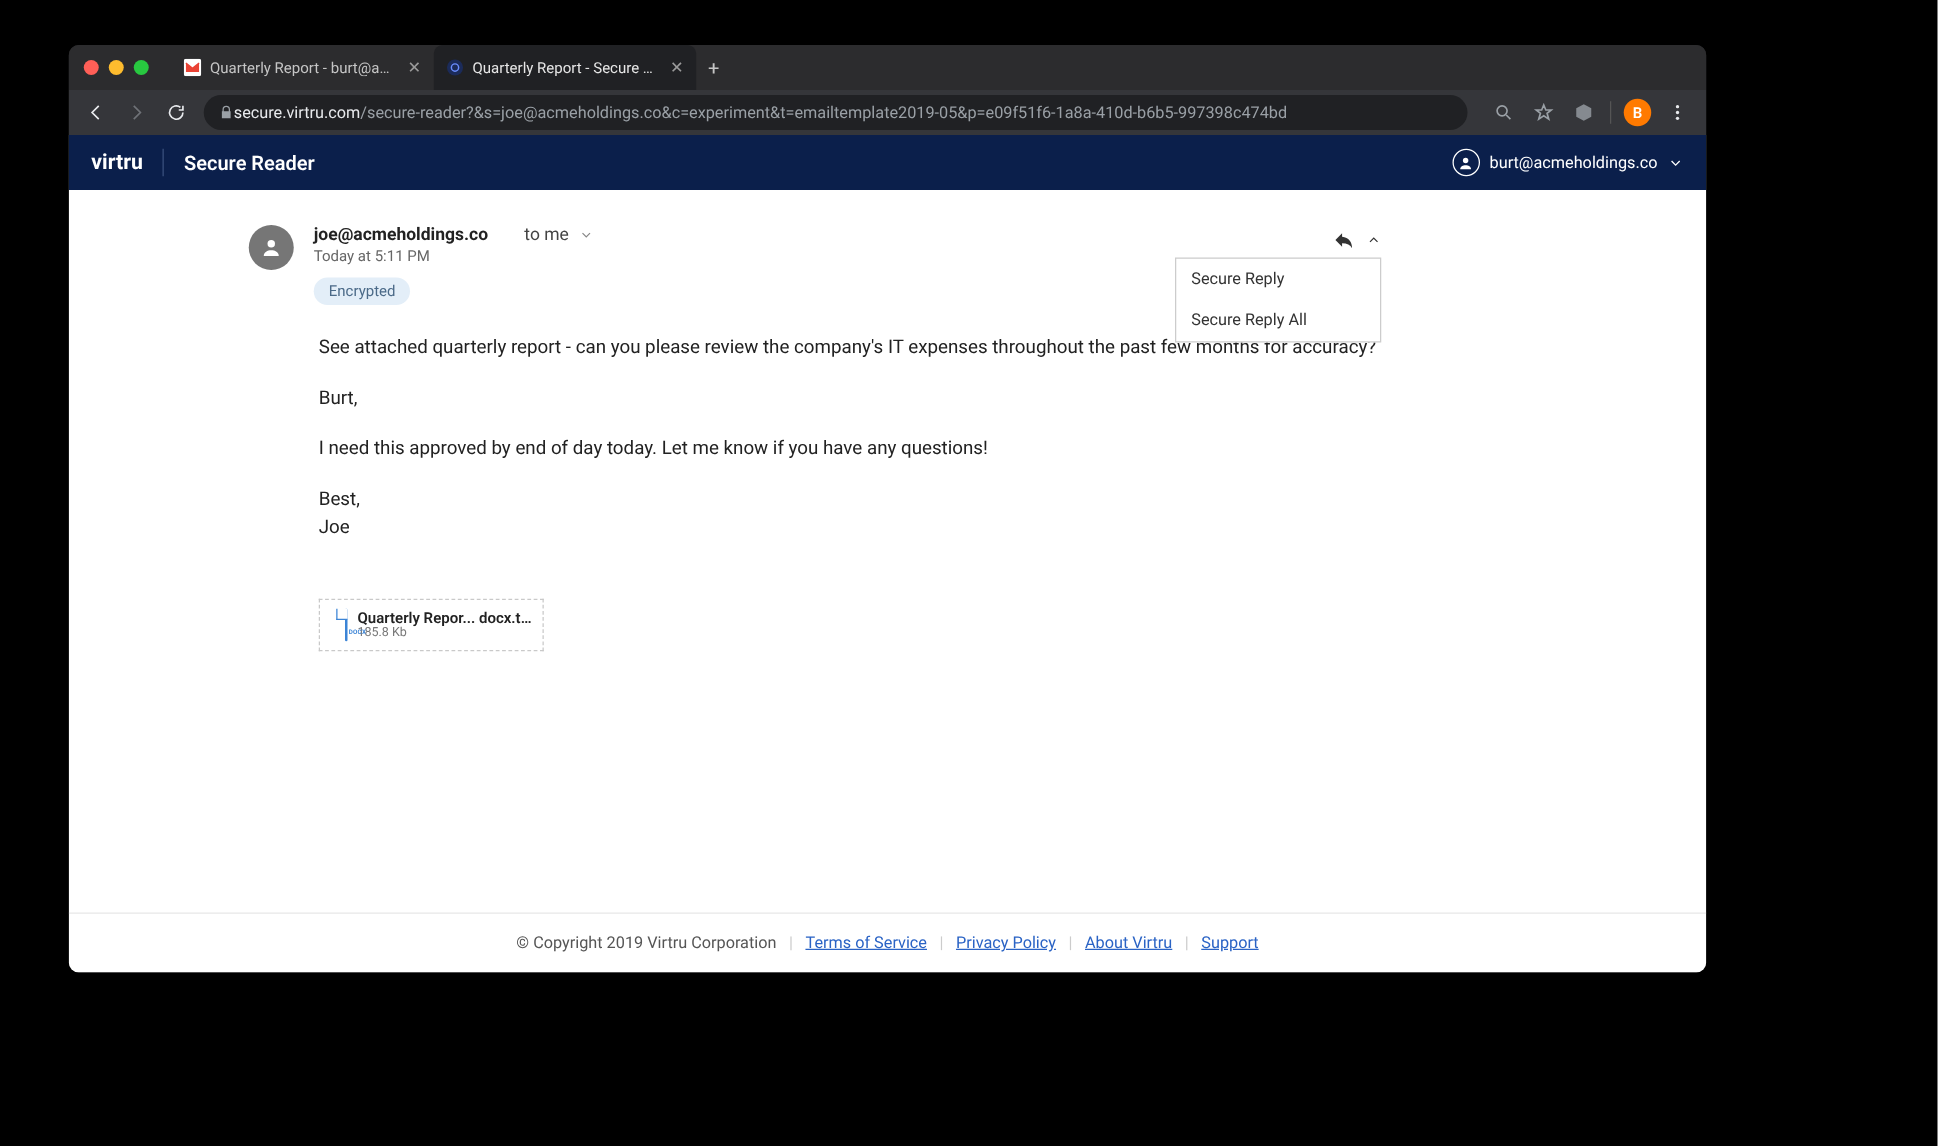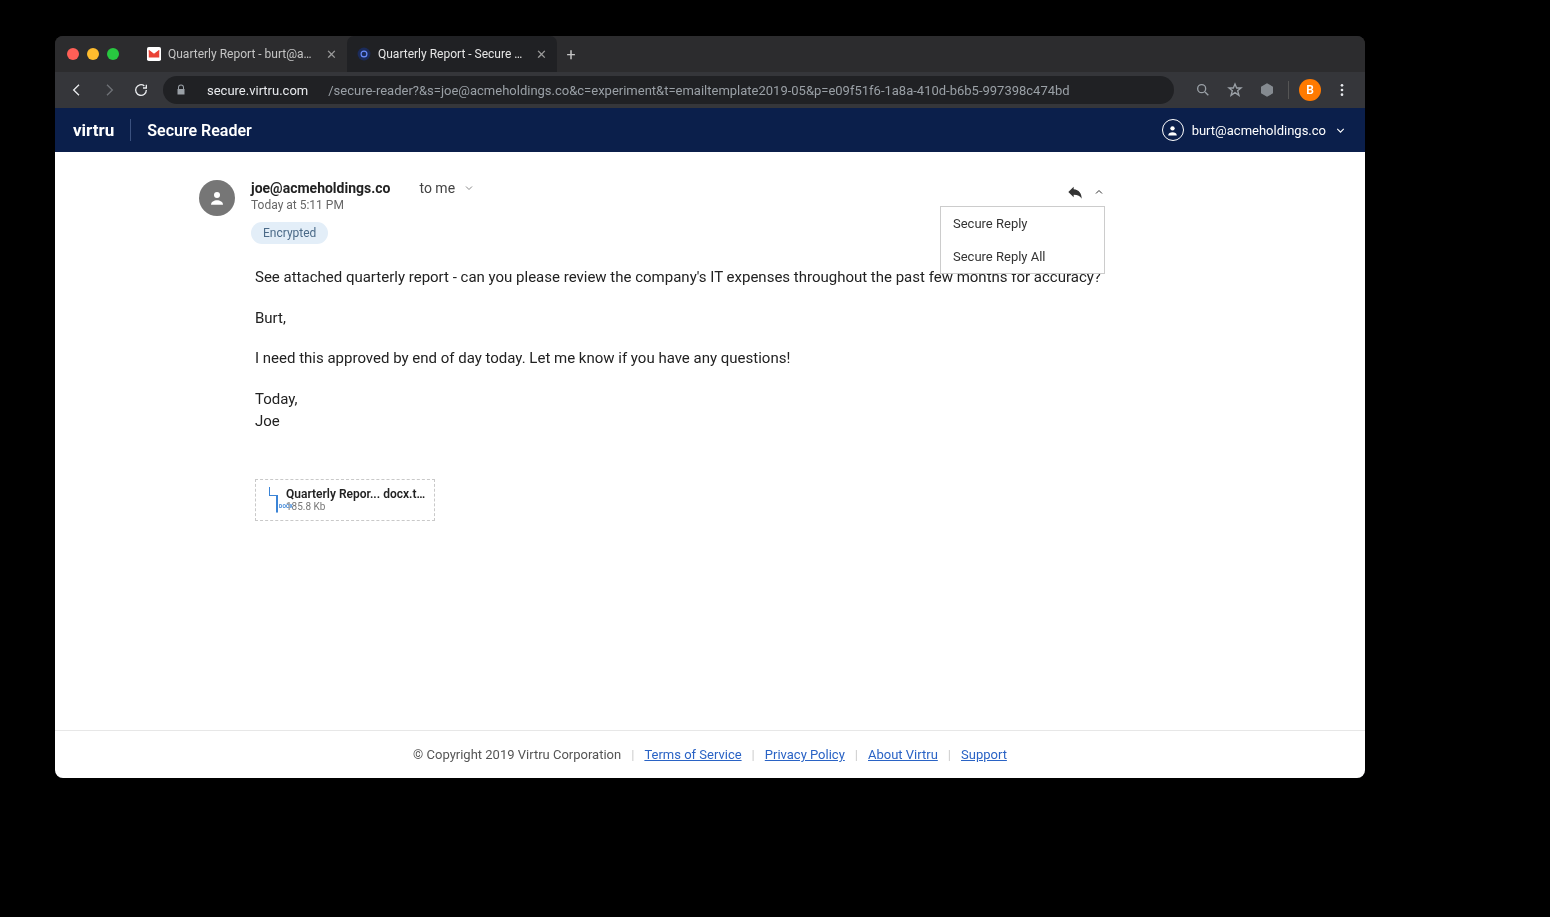--- a/index.html
+++ b/index.html
@@ -70,21 +70,21 @@
 .urlbox {
   flex: 1;
   height: 28px;
   background: #202124;
   border-radius: 14px;
   display: flex;
   align-items: center;
   padding: 0 12px;
   color: #9aa0a6;
   font-size: 13px;
-  gap: 20px;
+  gap: 0;
   margin: 0 4px;
 }
 .url-domain{ color:#e8eaed;}
 .url-rest{ color:#9aa0a6; white-space:nowrap; overflow:hidden; text-overflow:ellipsis;}
 .right-icons{ display:flex; align-items:center; gap:2px; margin-left:6px;}
 .right-icons .nav-icon{ width:30px;}
 .avatar-circle{ width:22px;height:22px;border-radius:50%;background:#ff7a00;color:#fff;display:flex;align-items:center;justify-content:center;font-size:12px;font-weight:600;margin:0 4px;}
 .divider-v{ width:1px;height:18px;background:#555;margin:0 4px;}
 
 
@@ -293,21 +293,21 @@
           <div class="dropdown">
             <div>Secure Reply</div>
             <div>Secure Reply All</div>
           </div>
         </div>
 
         <div class="body-text">
           <p>See attached quarterly report - can you please review the company's IT expenses throughout the past few months for accuracy?</p>
           <p>Burt,</p>
           <p>I need this approved by end of day today. Let me know if you have any questions!</p>
-          <p style="margin-bottom:0;">Today,</p>
+          <p style="margin-bottom:0;">Best,</p>
           <p>Joe</p>
         </div>
 
         <div class="attachment">
           <div class="file-icon">
             <span class="file-badge">DOCX</span>
           </div>
           <div class="att-info">
             <span class="att-name">Quarterly Repor... docx.tdf</span>
             <span class="att-size">185.8 Kb</span>

